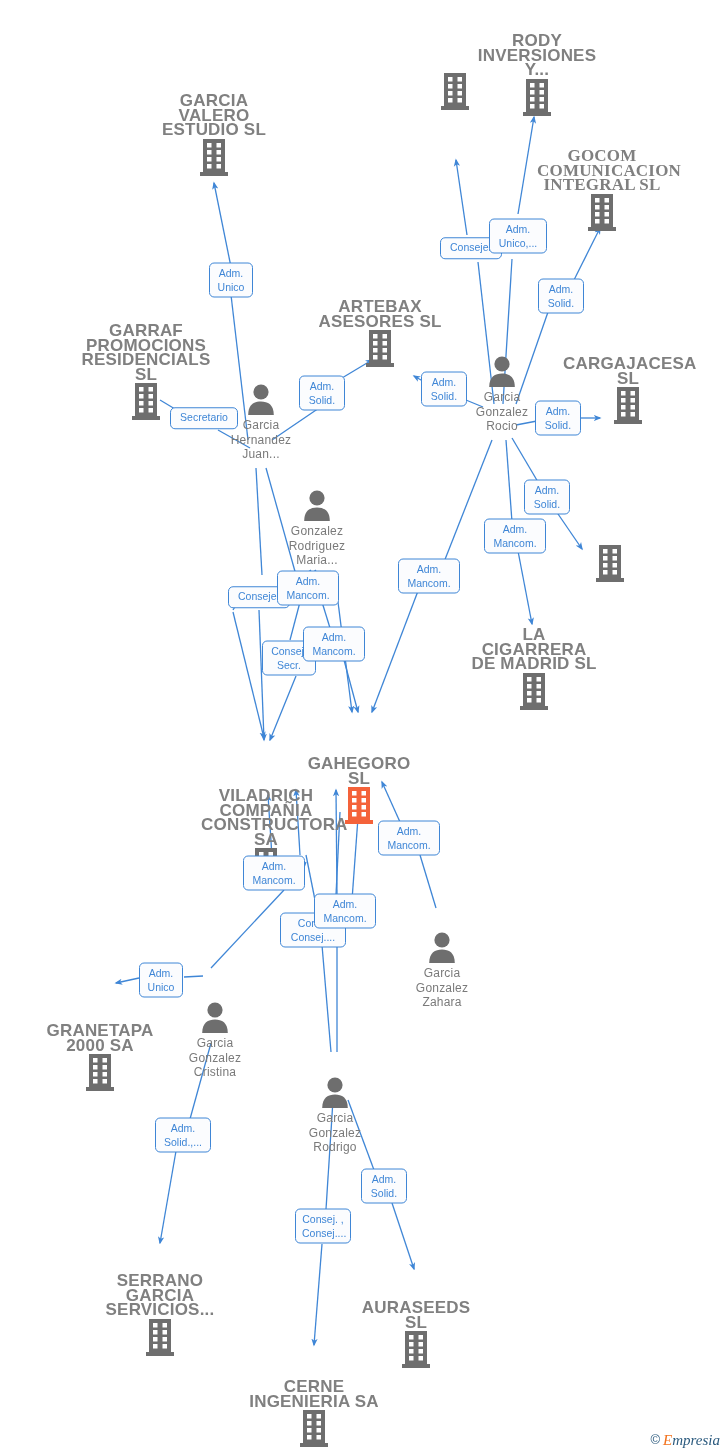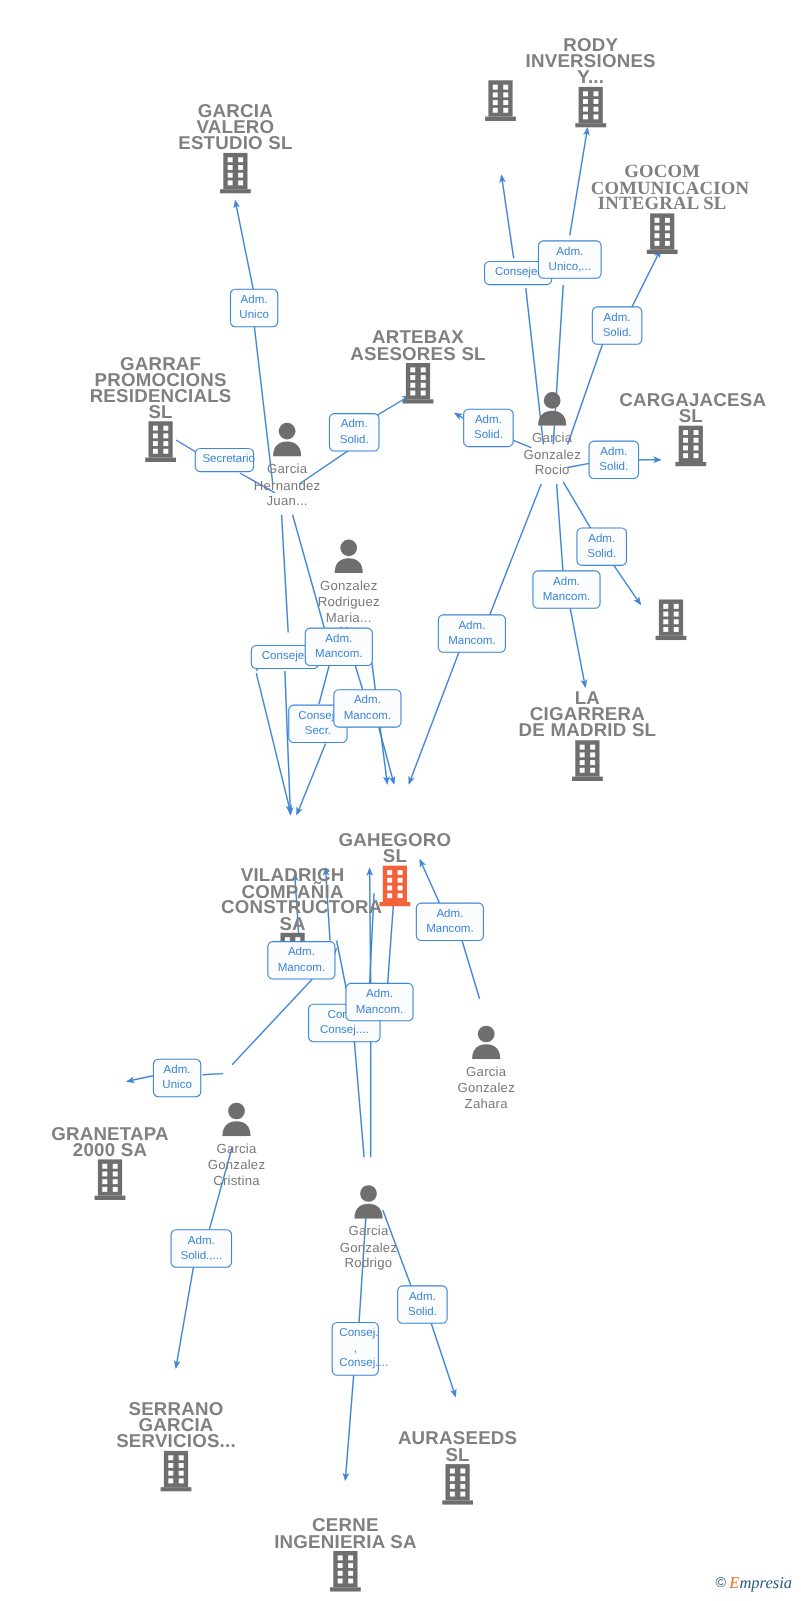--- a/index.html
+++ b/index.html
@@ -516,21 +516,21 @@
 Unico</div>
       <div class="edge-label" style="left: 471px; top: 248px; width: 62px;">Consejer</div>
       <div class="edge-label" style="left: 518px; top: 236px; width: 58px;">Adm.
 Unico,...</div>
       <div class="edge-label" style="left: 561px; top: 296px; width: 46px;">Adm.
 Solid.</div>
       <div class="edge-label" style="left: 444px; top: 389px; width: 46px;">Adm.
 Solid.</div>
       <div class="edge-label" style="left: 322px; top: 393px; width: 46px;">Adm.
 Solid.</div>
-      <div class="edge-label" style="left: 204px; top: 418px; width: 54px;">Secretario</div>
+      <div class="edge-label" style="left: 204px; top: 418px; width: 68px;">Secretario</div>
       <div class="edge-label" style="left: 558px; top: 418px; width: 46px;">Adm.
 Solid.</div>
       <div class="edge-label" style="left: 547px; top: 497px; width: 46px;">Adm.
 Solid.</div>
       <div class="edge-label" style="left: 515px; top: 536px; width: 62px;">Adm.
 Mancom.</div>
       <div class="edge-label" style="left: 429px; top: 576px; width: 62px;">Adm.
 Mancom.</div>
       <div class="edge-label" style="left: 259px; top: 597px; width: 62px;">Consejer</div>
       <div class="edge-label" style="left: 308px; top: 588px; width: 62px;">Adm.
@@ -546,20 +546,20 @@
       <div class="edge-label" style="left: 313px; top: 930px; width: 66px;">Conse
 Consej....</div>
       <div class="edge-label" style="left: 345px; top: 911px; width: 62px;">Adm.
 Mancom.</div>
       <div class="edge-label" style="left: 161px; top: 980px; width: 44px;">Adm.
 Unico</div>
       <div class="edge-label" style="left: 183px; top: 1135px; width: 56px;">Adm.
 Solid.,...</div>
       <div class="edge-label" style="left: 384px; top: 1186px; width: 46px;">Adm.
 Solid.</div>
-      <div class="edge-label" style="left: 323px; top: 1226px; width: 43px;">Consej. ,
+      <div class="edge-label" style="left: 323px; top: 1226px; width: 56px;">Consej. ,
 Consej....</div>
     </div>
 
   <div class="watermark">
     <span class="cmark">©</span><span class="brand-e">E</span><span class="brand-rest">mpresia</span>
   </div>
 </div>
 
 </body></html>

